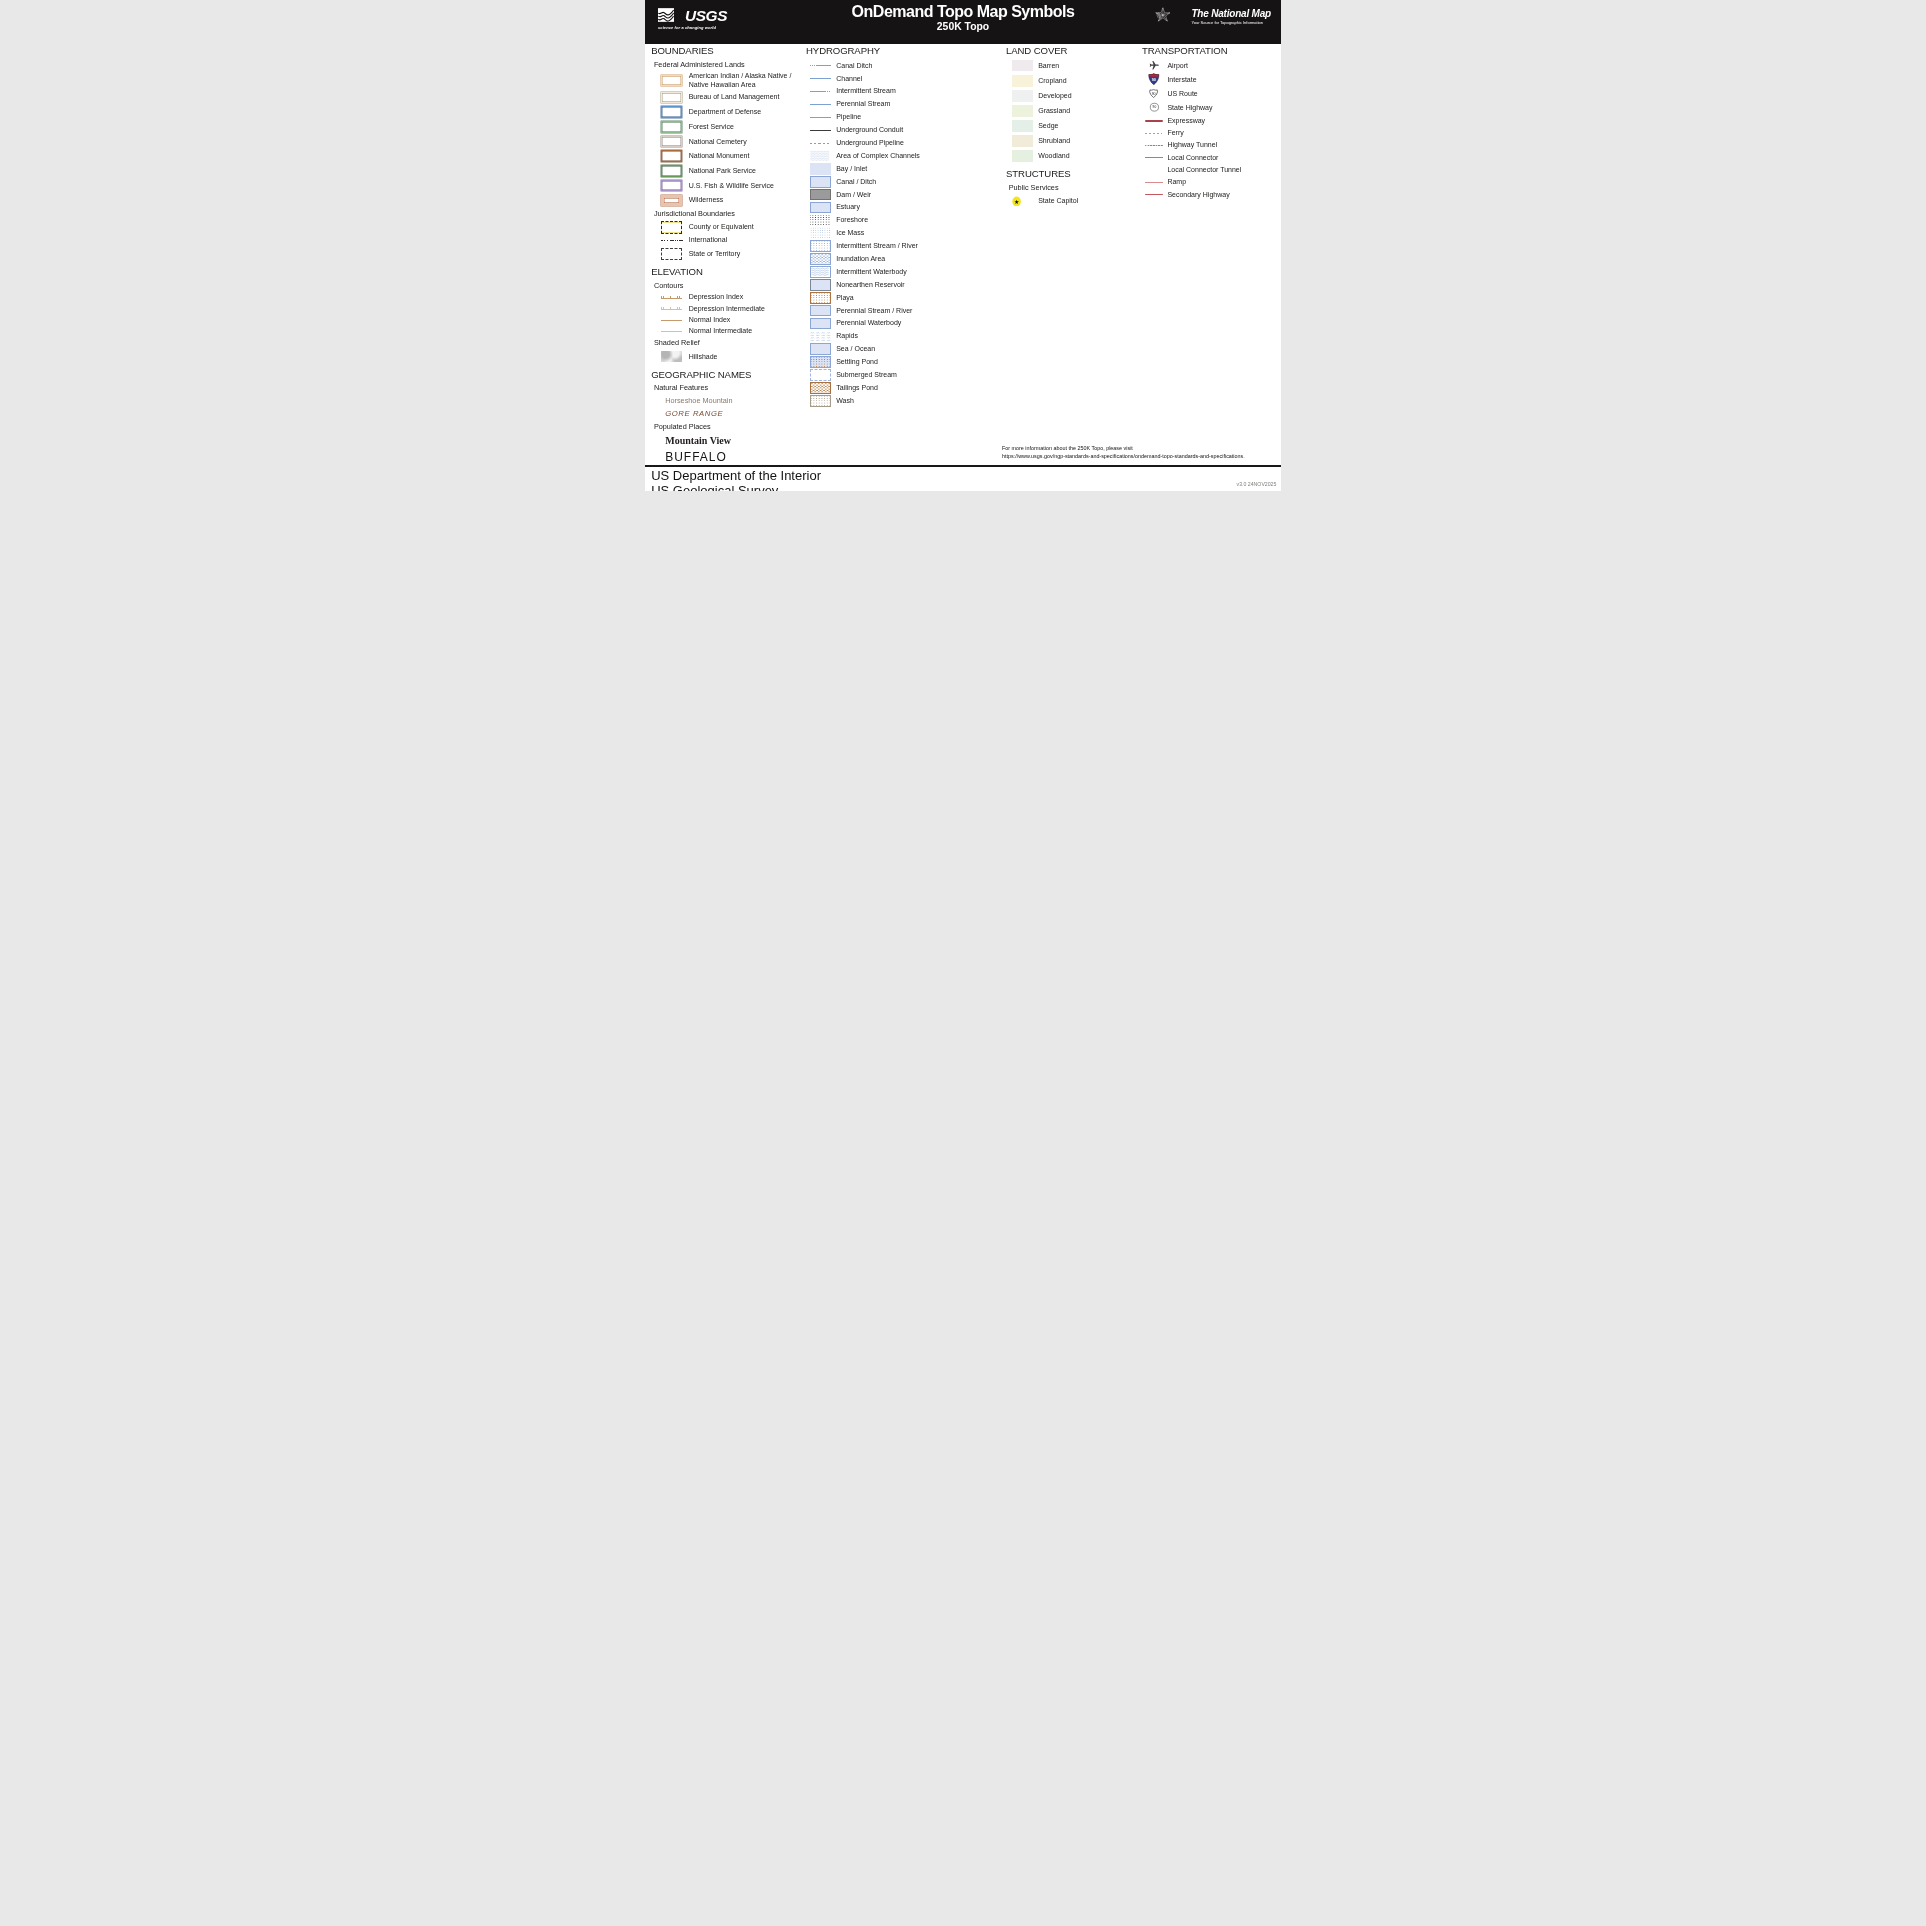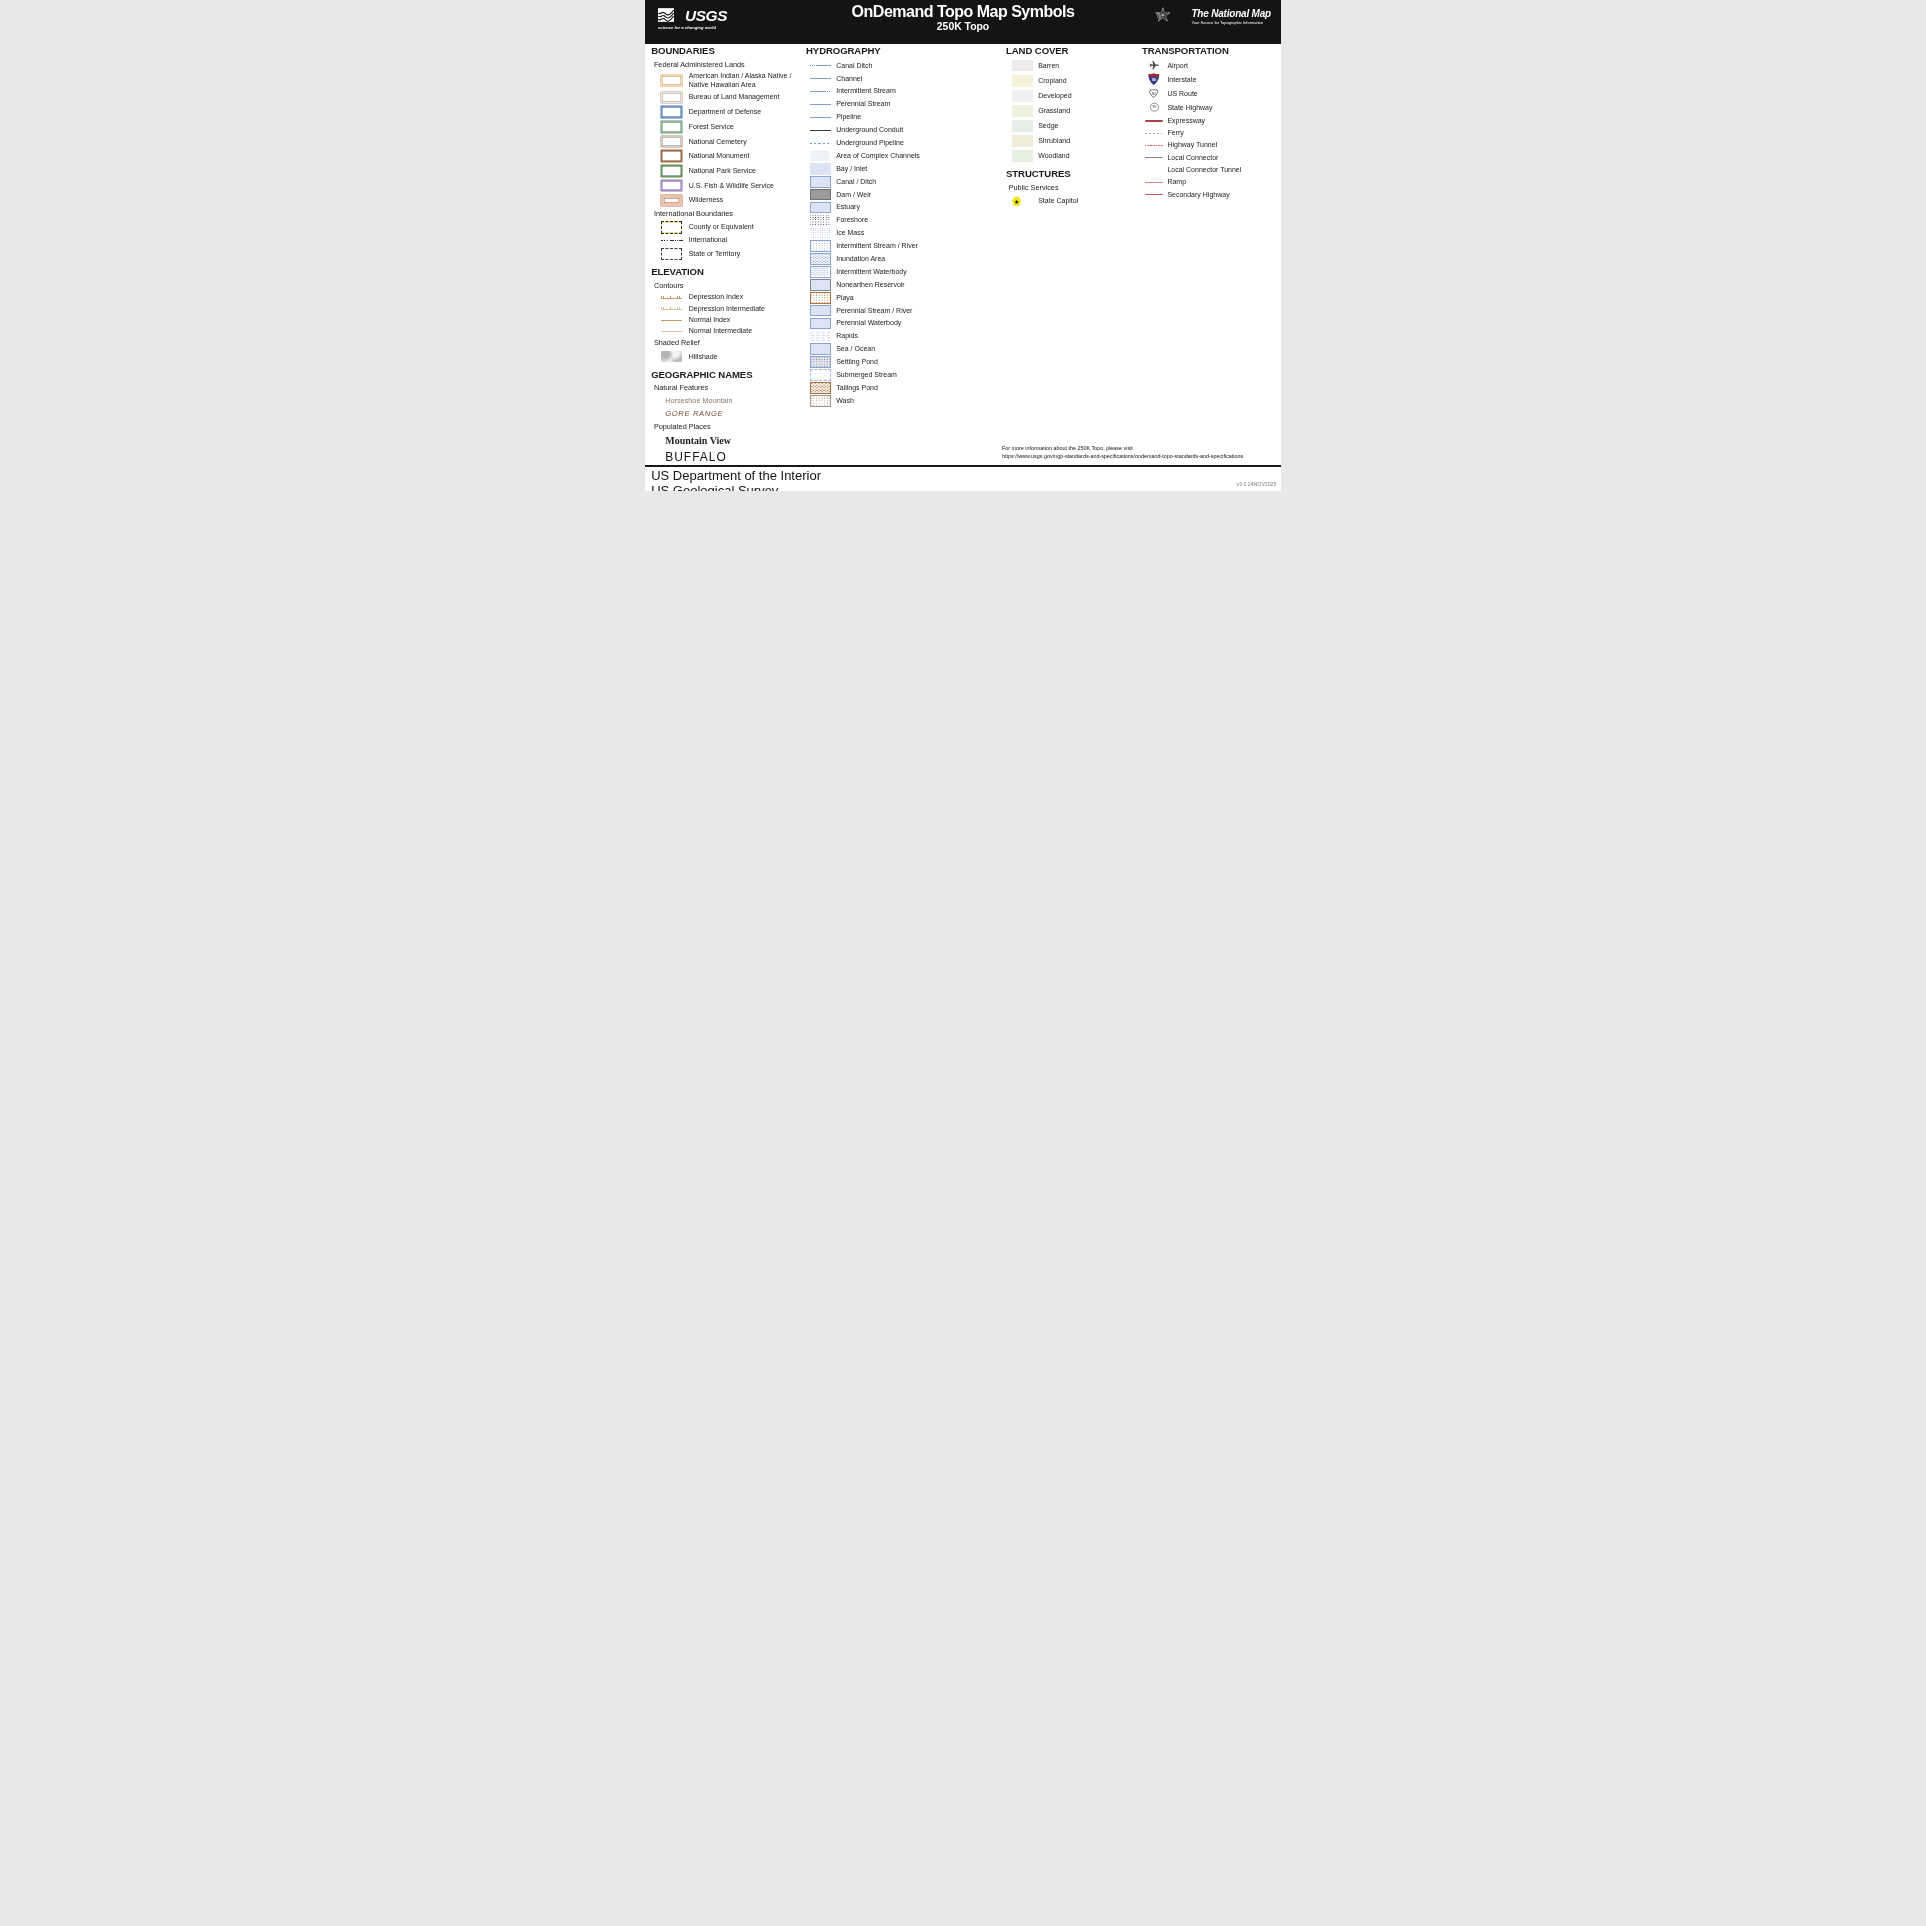--- a/index.html
+++ b/index.html
@@ -17,21 +17,21 @@
   .h-sub{font-size:10.4px;font-weight:700;margin-top:0.4px}
   .nm{position:absolute;right:10px;top:7px;display:flex;align-items:center;gap:20px}
   .nm-title{font-size:10px;font-weight:700;font-style:italic;letter-spacing:-0.2px}
   .nm-tag{font-size:4px;margin-top:1.5px}
   
   .col{position:absolute;top:45px}
   .col1{left:6.2px;width:153px}
   .col2{left:161px;width:198px}
   .col3{left:361px;width:131px}
   .col4{left:497px;width:137px}
-  .sec{font-size:9.6px;font-weight:700;letter-spacing:-0.1px;margin:6.2px 0 3.9px 0}
+  .sec{font-size:9.6px;font-weight:400;letter-spacing:-0.1px;margin:6.2px 0 3.9px 0}
   .col .sec:first-child{margin-top:0}
   .sub{font-size:7.3px;font-weight:400;margin:1.5px 0 3.5px 2.7px}
   .row{display:flex;align-items:center;margin:0 0 3.1px 10px}
   .lbl{font-size:7px;line-height:1.16}
   .sym{flex:0 0 21px;width:21px;margin-right:6.5px;display:flex;align-items:center;justify-content:flex-start}
   .col2 .row{margin-left:4.2px;margin-bottom:1.3px;min-height:11.6px}
   .col2 .sym{margin-right:5px}
   .col3 .row{margin-left:5.8px;margin-bottom:3.5px}
   .col3 .sym{margin-right:5.4px}
   .col4 .row{margin-left:3.1px;margin-bottom:1.9px;min-height:10.4px}
@@ -150,21 +150,21 @@
             <div class="sw-band" style="border: 1.9px solid rgb(168, 147, 200); box-shadow: rgb(111, 83, 153) 0px 0px 0px 0.4px, rgb(111, 83, 153) 0px 0px 0px 0.4px inset;"></div>
           </span>
           <span class="lbl">U.S. Fish &amp; Wildlife Service</span>
         </div>
         <div class="row">
           <span class="sym">
             <div class="sw-band" style="border: 3.1px solid rgb(233, 196, 173); box-shadow: rgb(166, 81, 46) 0px 0px 0px 0.4px, rgb(166, 81, 46) 0px 0px 0px 0.4px inset;"></div>
           </span>
           <span class="lbl">Wilderness</span>
         </div>
-        <h3 class="sub">International Boundaries</h3>
+        <h3 class="sub">Jurisdictional Boundaries</h3>
         <div class="row">
           <span class="sym">
             <div class="sw-county">
               <i></i>
             </div>
           </span>
           <span class="lbl">County or Equivalent</span>
         </div>
         <div class="row">
           <span class="sym">

